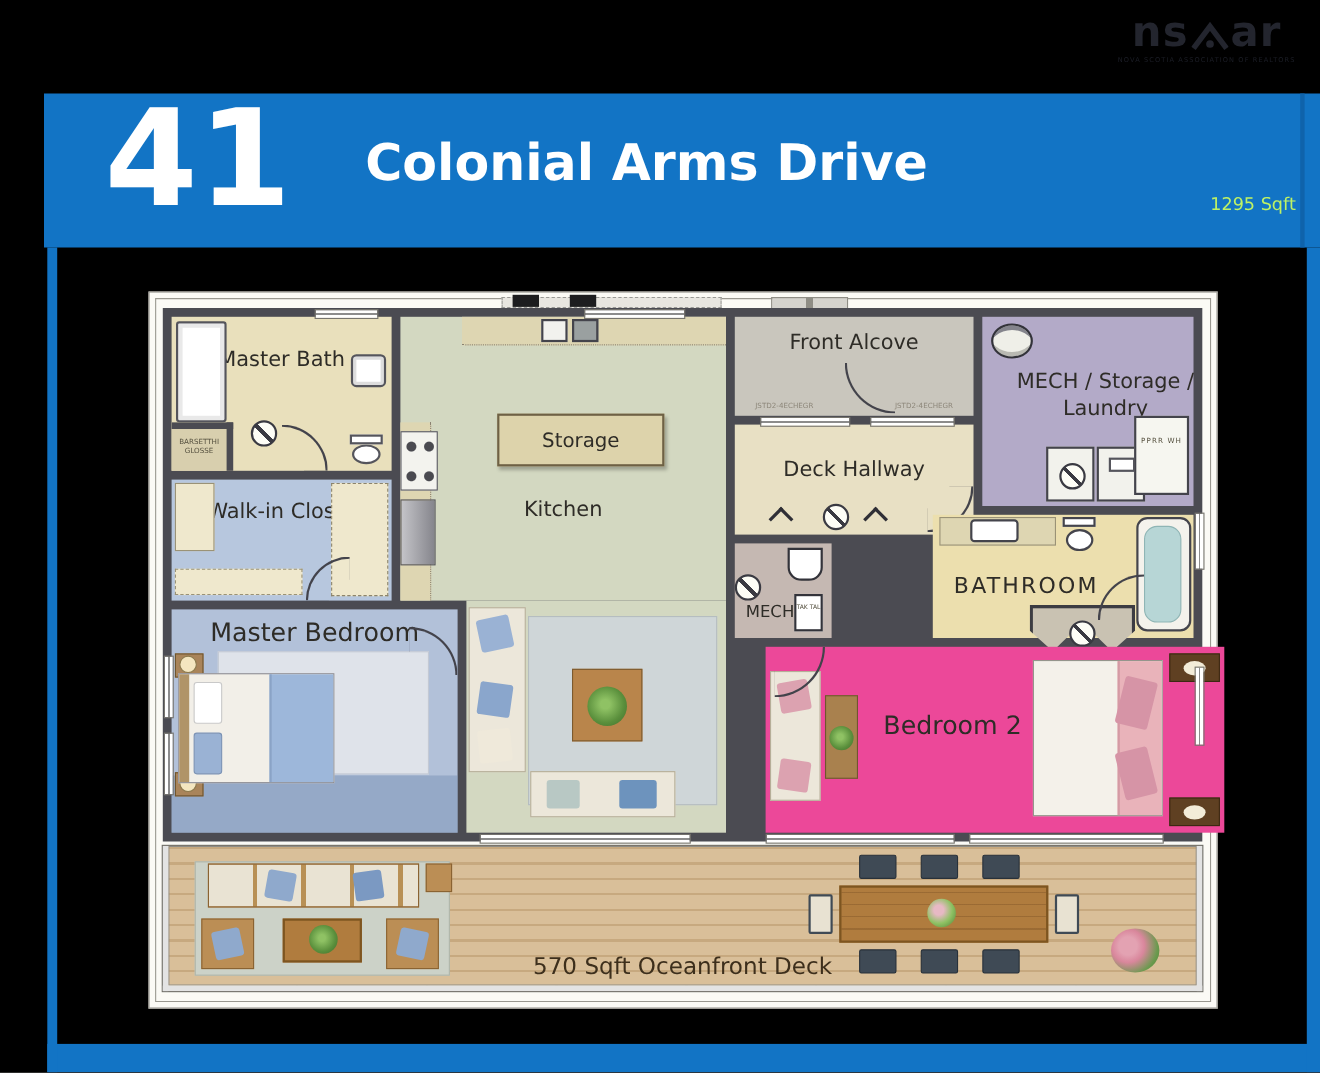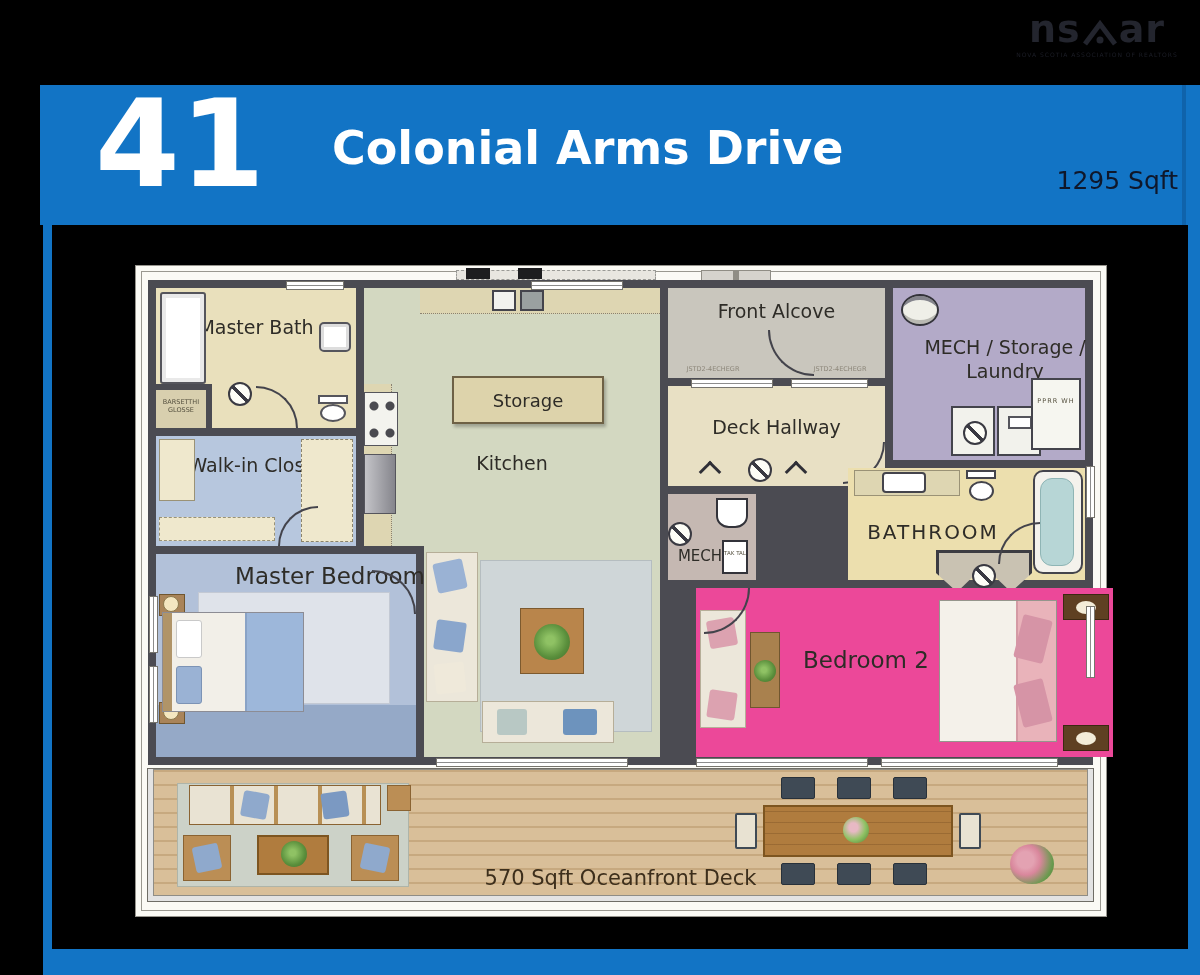--- a/index.html
+++ b/index.html
@@ -7,21 +7,21 @@
          font-family:"DejaVu Sans","Liberation Sans",sans-serif;}
   
   .logo{position:absolute;right:18px;top:10px;width:170px;text-align:center;color:#23252e;}
   .logo-row{display:flex;align-items:flex-end;justify-content:center;gap:2px;
             font-size:38px;font-weight:700;letter-spacing:1px;line-height:1;}
   .logo-sub{font-size:6px;letter-spacing:1px;color:#1c1e27;margin-top:3px;}
   
   .header{position:absolute;left:40px;top:85px;width:1160px;height:140px;background:#1274c5;}
   .h-num{position:absolute;left:55px;top:-14px;font-size:122px;font-weight:600;color:#fff;line-height:1.2;}
   .h-street{position:absolute;left:292px;top:36px;font-size:46px;font-weight:600;color:#fff;}
-  .h-sqft{position:absolute;right:22px;bottom:30px;font-size:25px;color:#0f172a;}
+  .h-sqft{position:absolute;right:22px;bottom:30px;font-size:16px;color:#bef264;}
   .h-edge{position:absolute;right:14px;top:0;width:4px;height:100%;background:#0f63ab;}
   
   .frame{position:absolute;left:43px;top:225px;width:1157px;height:750px;box-sizing:border-box;
          border-left:9px solid #1274c5;border-right:12px solid #1274c5;border-bottom:26px solid #1274c5;}
   
   .plan-page{position:absolute;left:135px;top:265px;width:970px;height:650px;background:#fbfaf5;
              border:1px solid #97958e;box-shadow:inset 0 0 0 5px #fbfaf5, inset 0 0 0 6px #9a9890;}
   .walls{position:absolute;left:12px;top:14px;width:945px;height:485px;background:#4b4b52;}
   .room{position:absolute;box-sizing:border-box;}
   .rlabel{position:absolute;left:0;width:100%;text-align:center;color:#2e2c27;font-size:19px;line-height:1.25;}
@@ -101,21 +101,21 @@
 
       <div class="room" style="left:8px;top:156px;width:200px;height:110px;background:#b7c7de;">
         <span class="rlabel" style="top:18px;">Walk-in Closet</span>
         <div class="fx" style="left:3px;top:3px;width:36px;height:62px;background:#efe8cd;border:1px solid #9a9276;"></div>
         <div class="fx" style="left:3px;bottom:5px;width:116px;height:24px;background:#efe8cd;border:1px dashed #9a9276;"></div>
         <div class="fx" style="right:3px;top:3px;width:52px;height:103px;background:#efe8cd;border:1px dashed #8c846c;"></div>
         <div class="arc arc-tl" style="left:122px;bottom:0;width:40px;height:40px;"></div>
       </div>
 
       <div class="room" style="left:8px;top:274px;width:260px;height:203px;background:#b2c1d9;">
-        <span class="rlabel" style="top:8px;font-size:23px;padding-left:44px;">Master Bedroom</span>
+        <span class="rlabel" style="top:8px;font-size:23px;">Master Bedroom</span>
         <div class="fx" style="left:0;bottom:0;width:100%;height:52px;background:rgba(104,132,172,.40);"></div>
         <div class="fx" style="left:42px;top:38px;width:192px;height:112px;background:#dfe3ea;border:1px solid #c3c9d4;"></div>
         <div class="fx" style="left:3px;top:40px;width:26px;height:22px;background:#a9845a;border:1px solid #70562f;"></div>
         <div class="fx" style="left:7px;top:42px;width:16px;height:16px;border-radius:50%;background:#f4e6c0;border:1px solid #8c7a4e;"></div>
         <div class="fx" style="left:3px;top:148px;width:26px;height:22px;background:#a9845a;border:1px solid #70562f;"></div>
         <div class="fx" style="left:7px;top:150px;width:16px;height:16px;border-radius:50%;background:#f4e6c0;border:1px solid #8c7a4e;"></div>
         <div class="fx" style="left:6px;top:58px;width:142px;height:100px;background:#f2efe8;border:1px solid #8c8c94;">
           <div class="fx" style="left:0;top:0;width:9px;height:100%;background:#b09468;"></div>
           <div class="pil" style="left:13px;top:7px;width:24px;height:36px;background:#fff;border:1px solid #c9c9c9;"></div>
           <div class="pil" style="left:13px;bottom:7px;width:24px;height:36px;background:#9ab2d4;border:1px solid #7c93b5;"></div>

